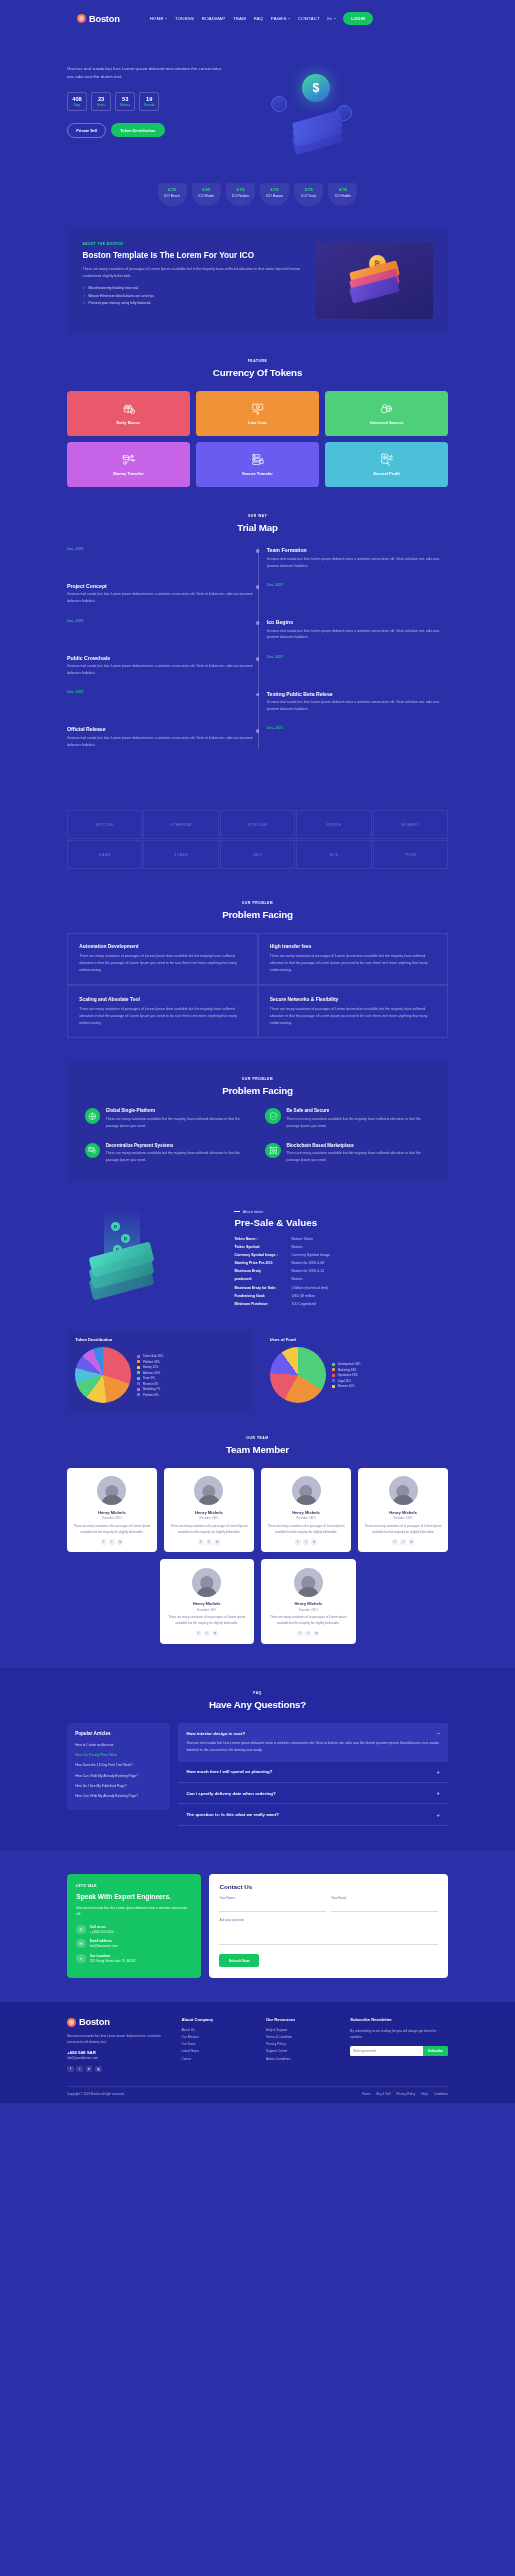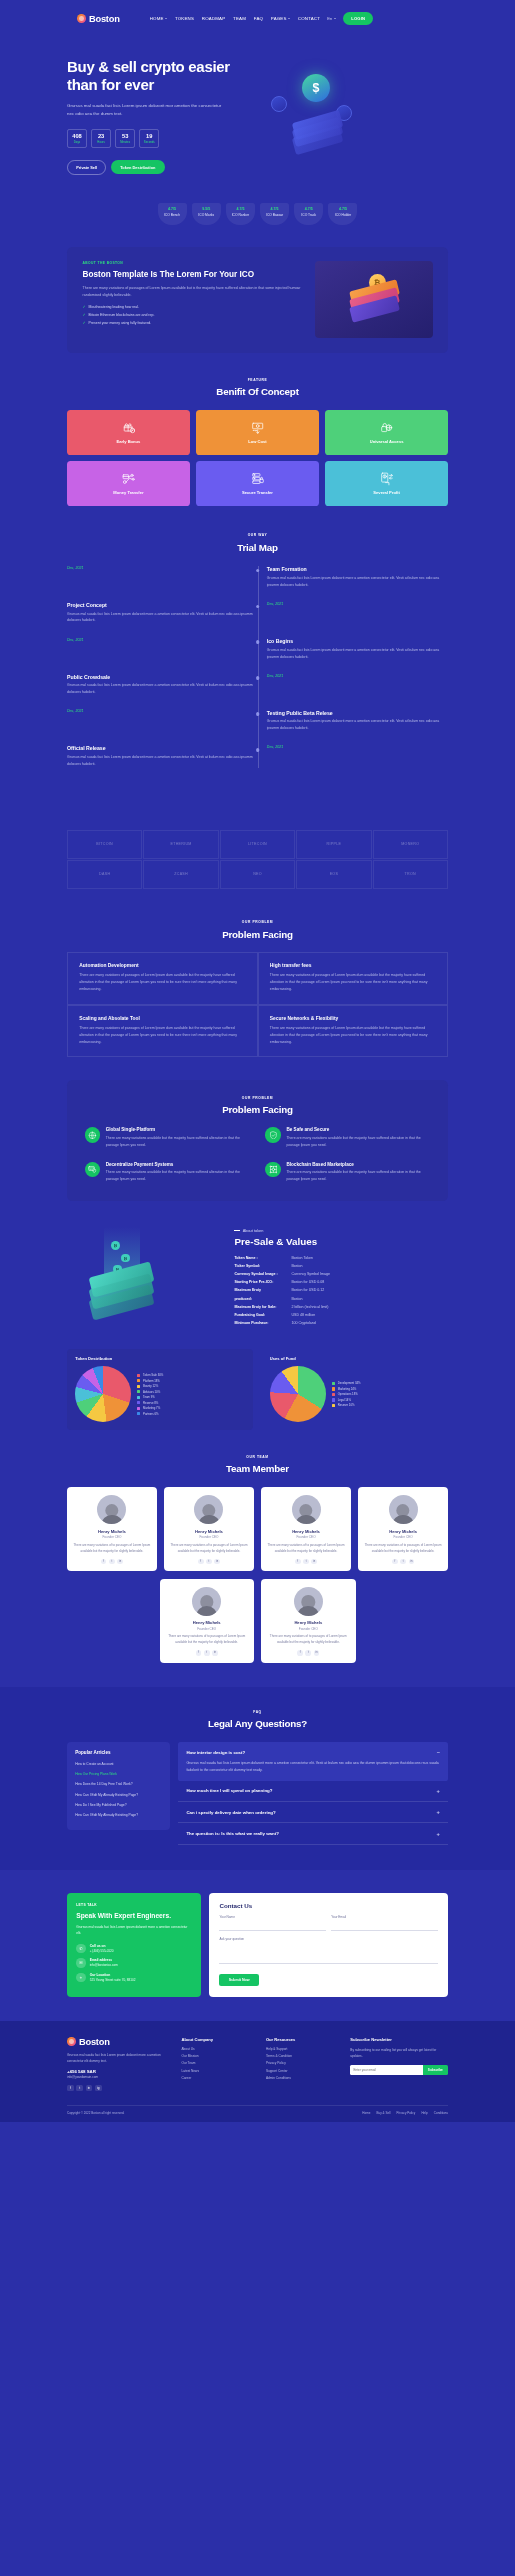--- a/index.html
+++ b/index.html
@@ -278,21 +278,20 @@
   <div class="lang">
     <span>En</span>
     <span class="caret"></span>
   </div>
   <button class="login">LOGIN</button>
 </header>
 
 <section class="hero">
   <div class="hero-inner">
     <div class="hero-left">
-      <h1 class="hero-title">Buy &amp; sell crypto easier than for ever</h1>
       <p class="hero-sub">Grursus mal suada faci lisis Lorem ipsum dolarorit mor ametion the consectetur nec odio aea the dumm text.</p>
       <div class="countdown" id="countdown">
           <div class="cd-box">
             <div class="cd-num">408</div>
             <div class="cd-lbl">Days</div>
           </div>
           <div class="cd-box">
             <div class="cd-num">23</div>
             <div class="cd-lbl">Hours</div>
           </div>
@@ -374,21 +373,21 @@
     <div class="ai-coin">₿</div>
     <div class="ai-plat ai1"></div>
       <div class="ai-plat ai2"></div>
       <div class="ai-plat ai3"></div>
   </div>
 </section>
 
 <section class="benefit">
   <div class="sec-head">
     <div class="sec-eyebrow">FEATURE</div>
-    <div class="sec-title">Benifit Of Concept</div>
+    <div class="sec-title">Currency Of Tokens</div>
   </div>
   <div class="ben-grid" id="bengrid">
       <div class="ben-card" style="background: rgb(233, 89, 107);">
         <div class="ben-ico">
           <svg viewBox="0 0 24 24" fill="none" stroke="#fff" stroke-width="1.3" stroke-linecap="round" stroke-linejoin="round">
             <rect x="4" y="9" width="14" height="9" rx="1"></rect>
             <path d="M4 12h14M11 9v9M8 9a2 2 0 110-4c2 0 3 4 3 4M14 9a2 2 0 100-4c-2 0-3 4-3 4"></path>
             <circle cx="19" cy="17" r="4"></circle>
             <path d="M17.5 18.5l3-3"></path>
           </svg>
@@ -870,21 +869,21 @@
           <span>t</span>
           <span>in</span>
         </div>
       </div>
     </div>
 </section>
 
 <section class="faq">
   <div class="sec-head">
     <div class="sec-eyebrow">FAQ</div>
-    <div class="sec-title">Legal Any Questions?</div>
+    <div class="sec-title">Have Any Questions?</div>
   </div>
   <div class="faq-body">
     <aside class="faq-side">
       <div class="fs-h">Popular Arricles</div>
       <div class="fs-list" id="fslist">
           <div class="fs-li">How to Create an Account</div>
           <div class="fs-li active">How Our Pricing Plans Work</div>
           <div class="fs-li">How Does the 14 Day Free Trial Work?</div>
           <div class="fs-li">How Can I Edit My Already Exisiting Page?</div>
           <div class="fs-li">How Do I See My Fublished Page?</div>

